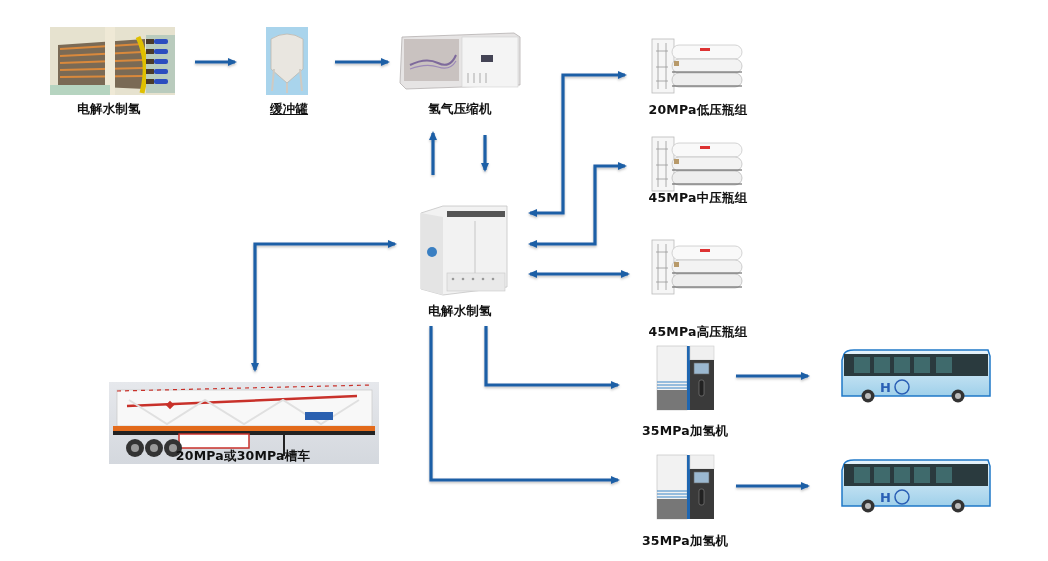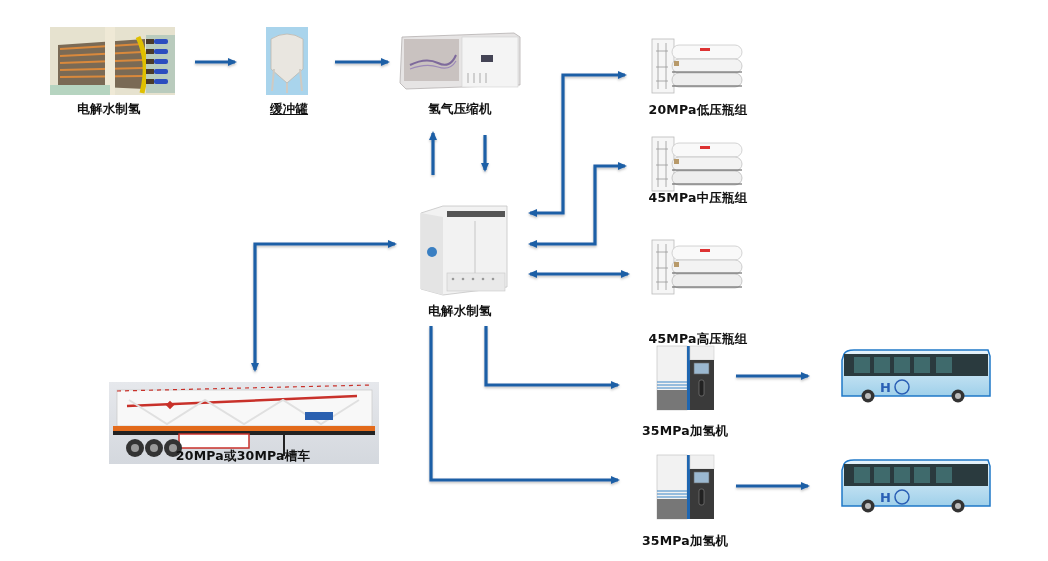--- a/index.html
+++ b/index.html
@@ -146,21 +146,21 @@
       </svg>
   </div>
   <div class="label" style="left:698px;top:190px;">45MPa中压瓶组</div>
 </div>
 <div class="node">
   <div class="img" style="left:648px;top:238px;width:96px;height:60px;">
     <svg width="96" height="60">
         <use href="#cyl"></use>
       </svg>
   </div>
-  <div class="label" style="left:698px;top:331px;">45MPa高压瓶组</div>
+  <div class="label" style="left:698px;top:324px;">45MPa高压瓶组</div>
 </div>
 
 <svg width="0" height="0" style="position:absolute">
   <defs>
     <g id="cyl">
       <rect x="4" y="2" width="22" height="54" fill="#f6f6f6" stroke="#bbb" stroke-width="0.8"></rect>
       <g stroke="#999" stroke-width="0.8" fill="none">
           <line x1="10" y1="6" x2="10" y2="52"></line>
           <line x1="18" y1="6" x2="18" y2="52"></line>
           <path d="M8,14 L20,14 M8,30 L20,30 M8,44 L20,44"></path>

